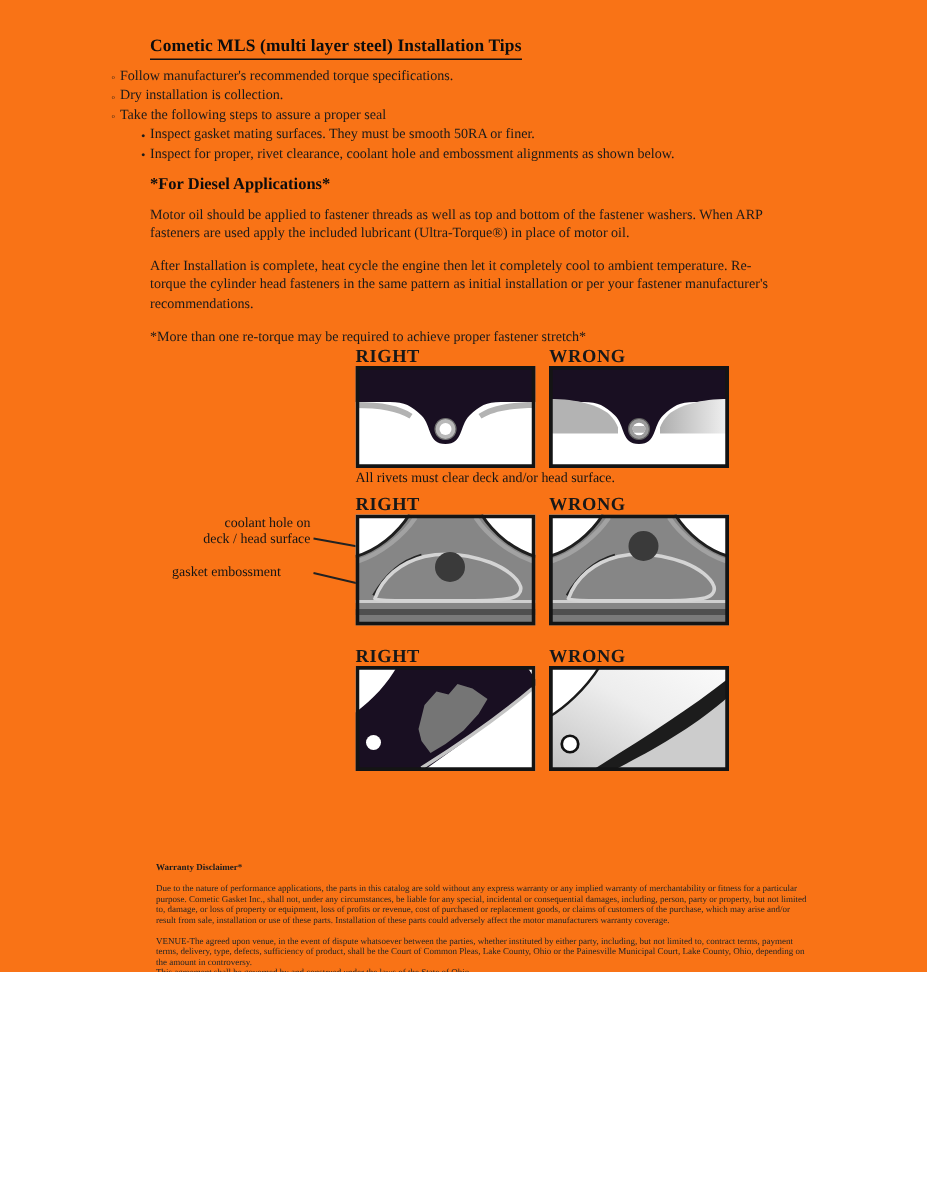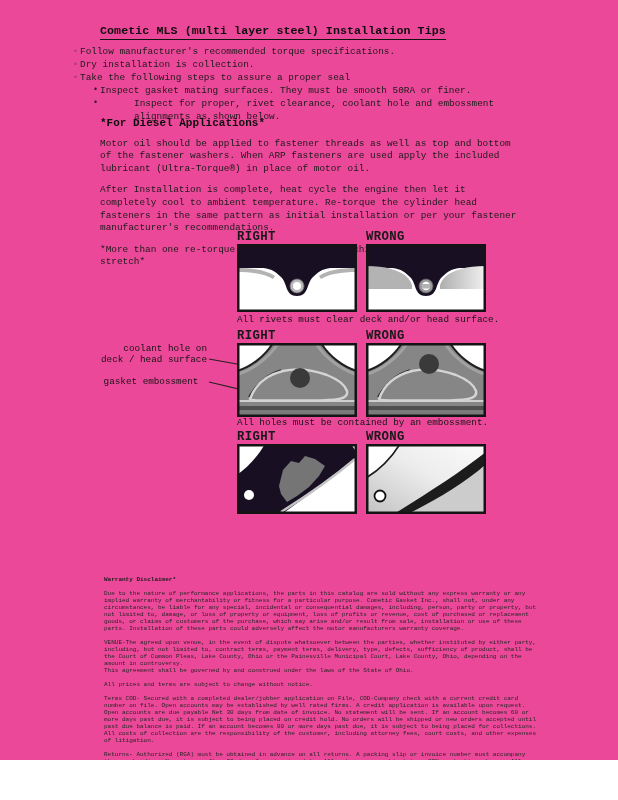--- a/index.html
+++ b/index.html
@@ -1,18 +1,18 @@
 <!DOCTYPE html>
 <html><head>
 <meta charset="utf-8">
 <style>
   html,body{margin:0;padding:0;background:#fff;}
   .page{
-    position:relative;width:618px;height:760px;background:#ec4899;overflow:hidden;
-    font-family:Liberation Mono, monospace;color:#151515;
+    position:relative;width:618px;height:648px;background:#f97316;overflow:hidden;
+    font-family:Liberation Serif, serif;color:#151515;
     -webkit-font-smoothing:antialiased;
   }
   .title{
     position:absolute;left:100px;top:24px;font-size:11.6px;font-weight:bold;
     border-bottom:1.6px solid #111;padding-bottom:2px;letter-spacing:.1px;color:#0d0d0d;
   }
   .bullets{position:absolute;left:71px;top:45px;width:445px;font-size:9.4px;line-height:13.1px;color:#1a1a1a;}
   .b{display:flex;}
   .marker{flex:0 0 auto;text-align:center;}
   .m1{width:9px;font-size:7.5px;position:relative;top:-0.5px;}
@@ -57,21 +57,21 @@
         <span class="marker m1"></span>
         <span>Take the following steps to assure a proper seal</span>
       </div>
     <div class="b l2">
         <span style="display:flex;">
           <span class="marker m2"></span>
           <span>Inspect gasket mating surfaces.  They must be smooth 50RA or finer.</span>
         </span>
       </div>
     <div class="b l2">
-        <span style="display:flex;gap:34px;">
+        <span style="display:flex;">
           <span class="marker m2"></span>
           <span>Inspect for proper, rivet clearance, coolant hole and embossment alignments as shown below.</span>
         </span>
       </div>
   </div>
 
   <div class="diesel">
     <h2>*For Diesel Applications*</h2>
     <p>Motor oil should be applied to fastener threads as well as top and bottom of the fastener washers. When ARP fasteners are used apply the included lubricant (Ultra-Torque®) in place of motor oil.</p>
     <p>After Installation is complete, heat cycle the engine then let it completely cool to ambient temperature. Re-torque the cylinder head fasteners in the same pattern as initial installation or per your fastener manufacturer's recommendations.</p>
@@ -151,21 +151,20 @@
     <path d="M40,2 C32,14 17,26 2,31" fill="none" stroke="#a2a2a2" stroke-width="3"></path>
     <path d="M80,2 C88,14 103,26 118,31" fill="none" stroke="#a2a2a2" stroke-width="3"></path>
     <path d="M36,0 C28,13 14,24 0,28" fill="none" stroke="#1f1f1f" stroke-width="2"></path>
     <path d="M84,0 C92,13 106,24 120,28" fill="none" stroke="#1f1f1f" stroke-width="2"></path>
     <path d="M12,54 C20,40 30,31 44,27" fill="none" stroke="#242424" stroke-width="1.8"></path>
     <path d="M13,56 C18,42 30,32 46,28 C60,25 76,27 90,32 C100,36 108,42 110,48 C111,52 108,55 102,56 C94,57.5 86,57.5 75,57.5 L30,57.5 C20,57.5 14,57 13,56 Z" fill="none" stroke="#d4d4d4" stroke-width="2.4"></path>
     <circle cx="63" cy="21" r="10" fill="#3a3a3a"></circle>
     <rect x="1.25" y="1.25" width="117.5" height="71.5" fill="none" stroke="#141414" stroke-width="2.5"></rect>
   </svg>
 
-  <div class="caption" style="top:417px;">All holes must be contained by an embossment.</div>
 
   <div class="dlabel" style="left:237px;top:430px;">RIGHT</div>
   <div class="dlabel" style="left:366px;top:430px;">WRONG</div>
 
   <svg class="dbox" style="left:237px;top:444px;" width="120" height="70" viewBox="0 0 120 70">
     <rect x="0" y="0" width="120" height="70" fill="#ffffff"></rect>
     <path d="M28,0 L114,0 C116,3 118,6 120,9 V13 C95,35 70,52 45,70 L0,70 L0,31 C12,22 21,12 28,0 Z" fill="#190f22"></path>
     <path d="M118,15 C92,37 68,53 44,68" fill="none" stroke="#c4c4c4" stroke-width="2.4"></path>
     <path d="M42,42 L46,26 L54,17 L62,19 L68,12 L78,15 L88,22 L82,32 L72,43 L60,52 L50,58 L44,50 Z" fill="#757575"></path>
     <circle cx="12" cy="51" r="5" fill="#ffffff"></circle>

